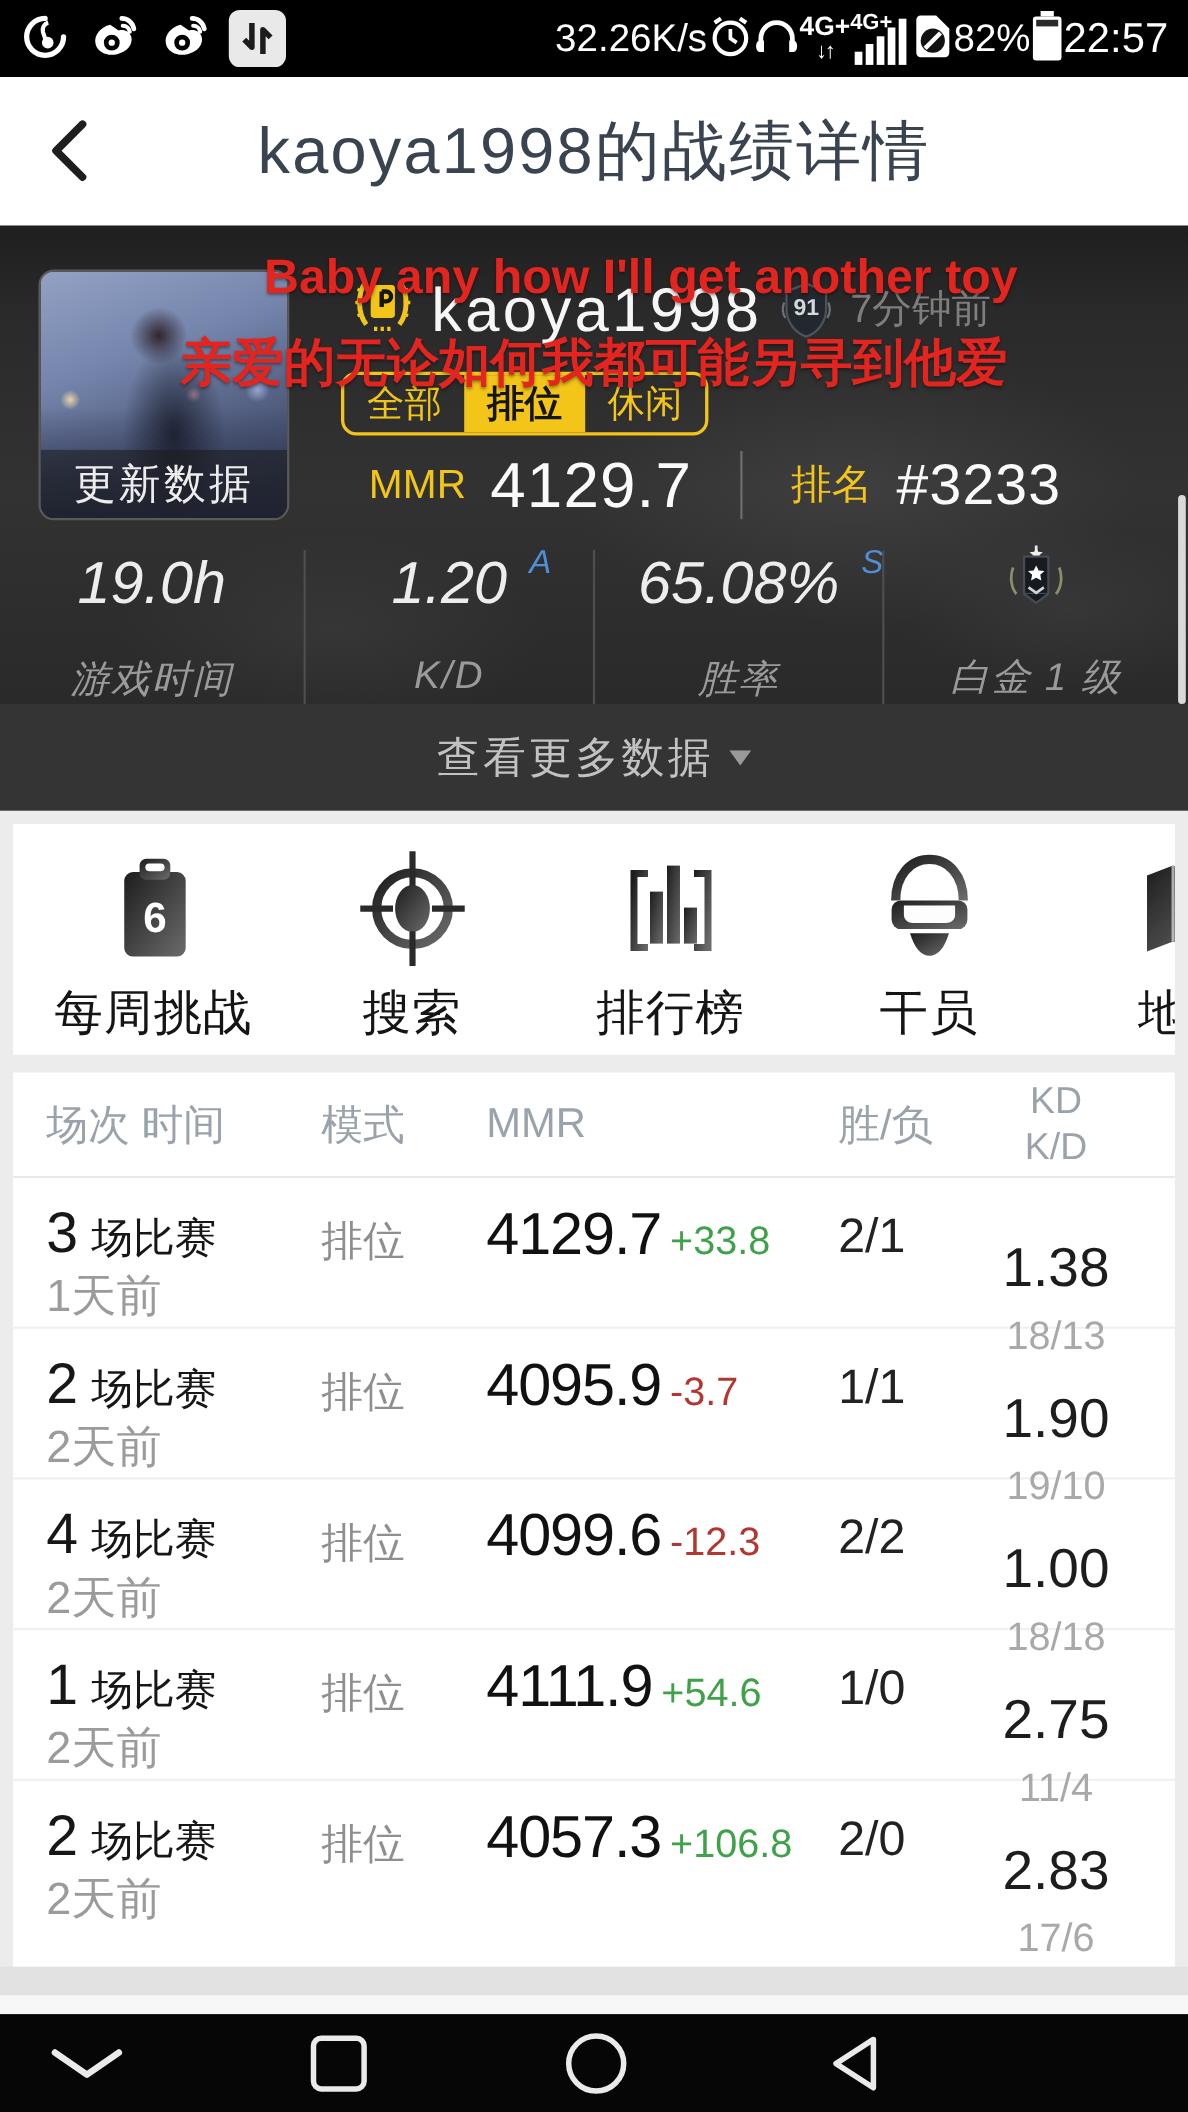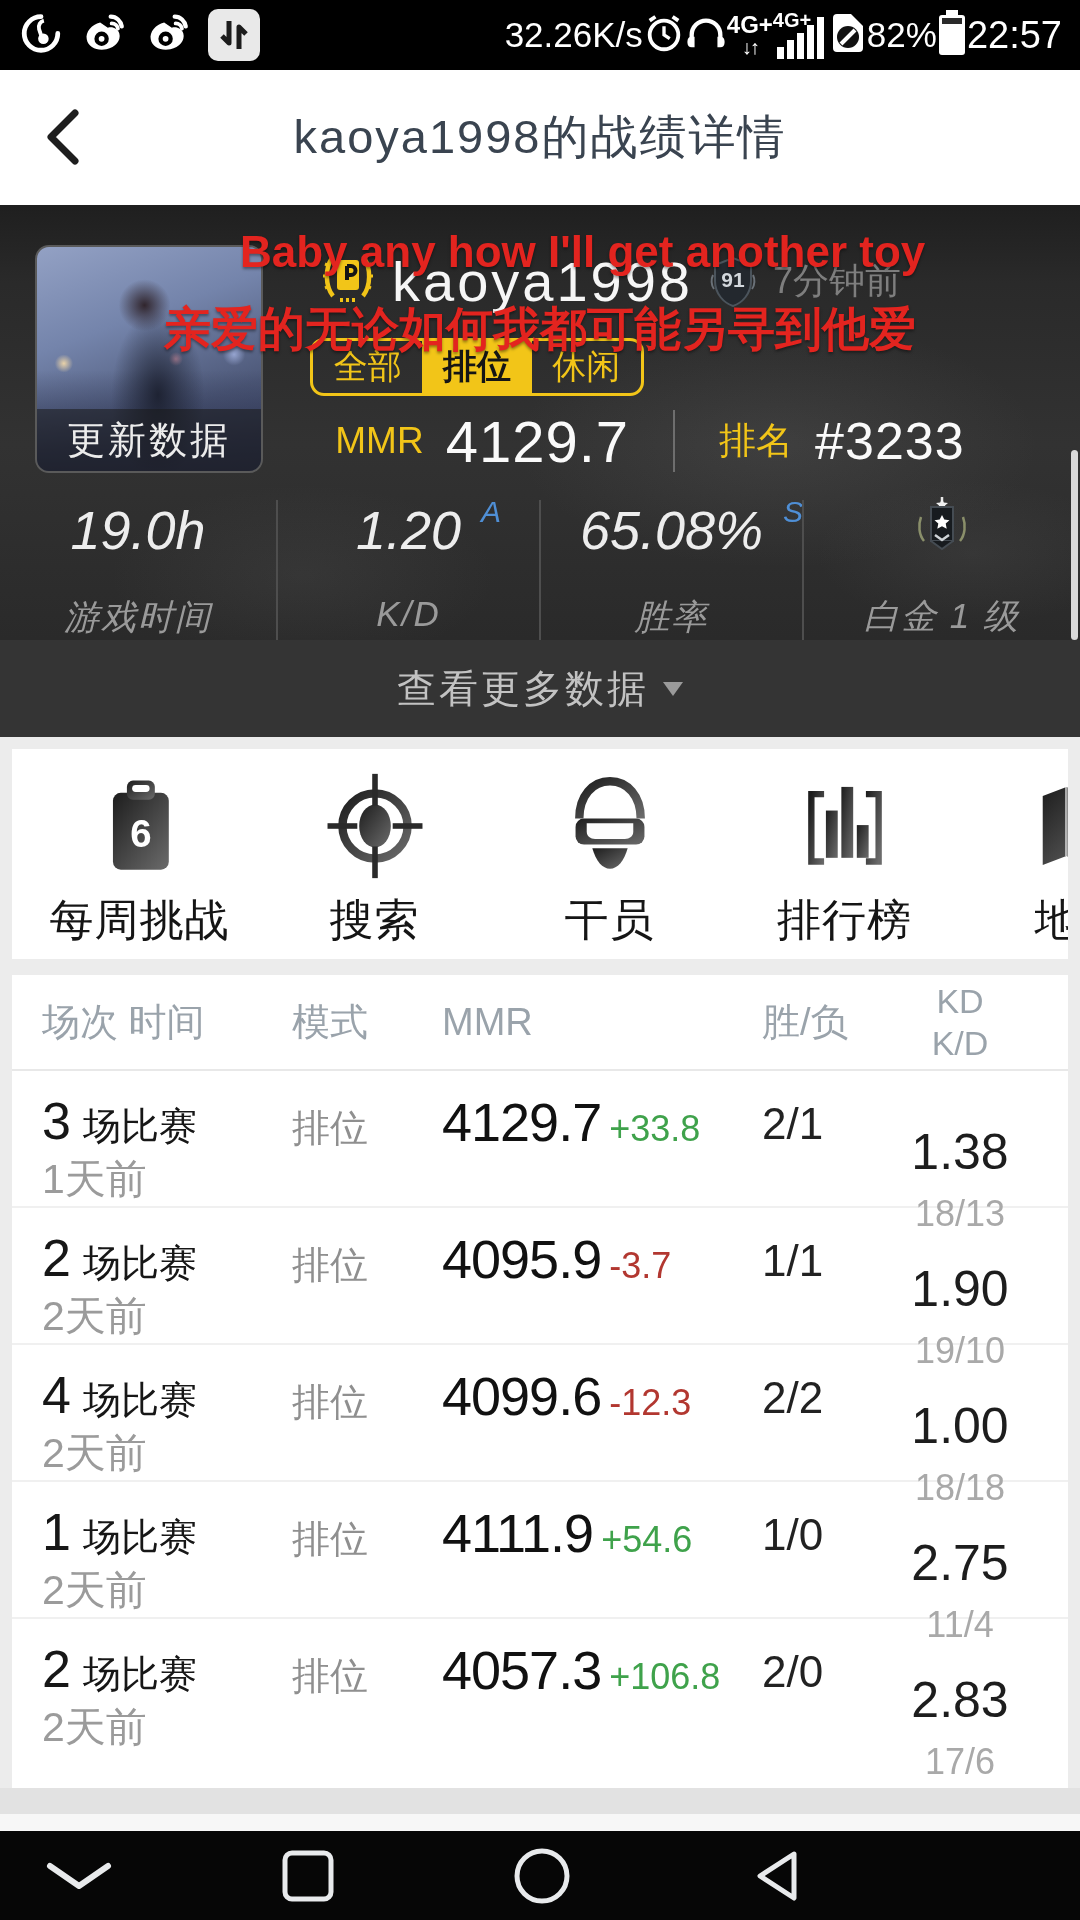--- a/index.html
+++ b/index.html
@@ -15,21 +15,21 @@
   .app-chip { width:52px; height:52px; background:#e9e9e9; border-radius:10px; display:flex; align-items:center; justify-content:center; }
   .net-cluster { display:flex; flex-direction:column; align-items:center; line-height:1; }
   .net-cluster .nt { font-size:24px; font-weight:bold; }
   .net-cluster .arr { font-size:20px; letter-spacing:-2px; }
   .sig-cluster { position:relative; width:56px; height:52px; }
   .sig-cluster .nt2 { position:absolute; top:0; left:0; font-size:20px; font-weight:bold; }
 
   
   .title-bar { position:absolute; top:70px; left:0; width:1080px; height:135px; background:#fff; display:flex; align-items:center; justify-content:center; }
   .back-btn { position:absolute; left:28px; top:32px; width:70px; height:70px; display:flex; align-items:center; justify-content:center; }
-  .page-title { font-size:47px; color:#3a4450; letter-spacing:2px;text-align:center; }
+  .page-title { font-size:59px; color:#3a4450; letter-spacing:2px;text-align:center; }
 
   
   .hero { position:absolute; top:205px; left:0; width:1080px; height:435px; overflow:hidden;
     background:
       radial-gradient(ellipse 420px 200px at 72% 55%, rgba(130,130,130,.16), transparent 62%),
       radial-gradient(ellipse 320px 150px at 28% 85%, rgba(110,110,110,.14), transparent 60%),
       radial-gradient(ellipse 260px 120px at 90% 80%, rgba(120,120,120,.12), transparent 60%),
       linear-gradient(180deg,#1f1f1f 0%, #2a2a2a 18%, #323232 55%, #2a2a2a 100%);
   }
   .avatar { position:absolute; left:35px; top:40px; width:228px; height:228px; border-radius:14px; overflow:hidden; border:2px solid #5a5a5a;
@@ -56,21 +56,21 @@
   .tab { flex:1; display:flex; align-items:center; justify-content:center; font-size:34px; color:#f2c518; }
   .tab[data-active="true"] { background:#f2c518; color:#151515; font-weight:bold; }
   .mmr-row { position:absolute; left:260px; top:198px; width:780px; height:76px; display:flex; align-items:center; justify-content:center; gap:44px; }
   .mmr-label, .rank-label { color:#f2c518; font-size:37px; }
   .mmr-value { color:#fafafa; font-size:58px; letter-spacing:1px; }
   .rank-value { color:#fafafa; font-size:52px; letter-spacing:1px; }
   .mmr-divider { width:2px; height:62px; background:#6e6e6e; }
   .mmr-group { display:flex; align-items:center; gap:22px; }
   .stats-row { position:absolute; left:0; top:295px; width:1080px; height:140px; display:flex; }
   .stat-col { position:relative; display:flex; flex-direction:column; align-items:center; justify-content:flex-start;font-style:italic; }
-  .stat-col.c1 { width:276px; } .stat-col.c2 { width:263px; } .stat-col.c3 { width:263px; } .stat-col.c4 { width:278px;justify-content:center; }
+  .stat-col.c1 { width:276px; } .stat-col.c2 { width:263px; } .stat-col.c3 { width:263px; } .stat-col.c4 { width:278px; }
   .stat-col + .stat-col { border-left:2px solid #4e4e4e; }
   .stat-value { color:#ededed; font-size:54px; line-height:60px; position:relative; }
   .stat-grade { position:absolute; top:-18px; right:-40px; color:#4f8fd6; font-size:30px; }
   .stat-label { margin-top:34px; color:#9a9a9a; font-size:35px; letter-spacing:2px; }
   .rank-emblem { height:64px; margin-top:-6px; }
   .hero-scrollbar { position:absolute; right:2px; top:245px; width:7px; height:190px; background:#d9d9d9; border-radius:4px; z-index:6; }
 
   
   .more-bar { position:absolute; top:640px; left:0; width:1080px; height:97px; background:#343434; display:flex; align-items:center; justify-content:center; gap:14px; }
   .more-bar span { color:#c2c2c2; font-size:39px; letter-spacing:3px; }
@@ -335,40 +335,40 @@
             <line x1="55" y1="2" x2="55" y2="36" stroke="#2a2a2a" stroke-width="6"></line>
             <line x1="55" y1="80" x2="55" y2="114" stroke="#2a2a2a" stroke-width="6"></line>
             <line x1="4" y1="58" x2="36" y2="58" stroke="#2a2a2a" stroke-width="6"></line>
             <line x1="74" y1="58" x2="106" y2="58" stroke="#2a2a2a" stroke-width="6"></line>
           </svg>
       </span>
       <span class="qn-label">搜索</span>
     </div>
     <div class="qn-item">
       <span class="qn-icon">
-        <svg width="104" height="108" viewBox="0 0 110 116">
-            <path d="M22 50C22 26 36 10 55 10s33 16 33 40" stroke="url(#gq)" stroke-width="9" fill="none"></path>
-            <rect x="18" y="50" width="74" height="28" rx="9" fill="url(#gq)"></rect>
-            <path d="M30 55h50v9c0 5-4 8-9 8H39c-5 0-9-3-9-8z" fill="#fdfdfd"></path>
-            <path d="M36 82c4 14 11 22 19 22s15-8 19-22z" fill="url(#gq)"></path>
-          </svg>
-      </span>
-      <span class="qn-label">干员</span>
-    </div>
-    <div class="qn-item">
-      <span class="qn-icon">
         <svg width="100" height="104" viewBox="0 0 110 114">
             <path d="M32 22H18v74h14" stroke="url(#gq)" stroke-width="7" fill="none"></path>
             <path d="M78 22h14v74H78" stroke="url(#gq)" stroke-width="7" fill="none"></path>
             <rect x="34" y="40" width="13" height="52" fill="url(#gq)"></rect>
             <rect x="51" y="14" width="13" height="78" fill="url(#gq)"></rect>
             <rect x="68" y="56" width="13" height="36" fill="url(#gq)"></rect>
           </svg>
       </span>
       <span class="qn-label">排行榜</span>
+    </div>
+    <div class="qn-item">
+      <span class="qn-icon">
+        <svg width="104" height="108" viewBox="0 0 110 116">
+            <path d="M22 50C22 26 36 10 55 10s33 16 33 40" stroke="url(#gq)" stroke-width="9" fill="none"></path>
+            <rect x="18" y="50" width="74" height="28" rx="9" fill="url(#gq)"></rect>
+            <path d="M30 55h50v9c0 5-4 8-9 8H39c-5 0-9-3-9-8z" fill="#fdfdfd"></path>
+            <path d="M36 82c4 14 11 22 19 22s15-8 19-22z" fill="url(#gq)"></path>
+          </svg>
+      </span>
+      <span class="qn-label">干员</span>
     </div>
     <div class="qn-item">
       <span class="qn-icon">
         <svg width="100" height="104" viewBox="0 0 110 114">
             <path d="M14 24l26-10 28 10 28-10v76l-28 10-28-10-26 10z" fill="url(#gq)"></path>
             <path d="M40 14v76M68 24v76" stroke="#fff" stroke-width="3" opacity=".6"></path>
             <path d="M50 46h22M61 36v22" stroke="#fff" stroke-width="5"></path>
           </svg>
       </span>
       <span class="qn-label">地图</span>

